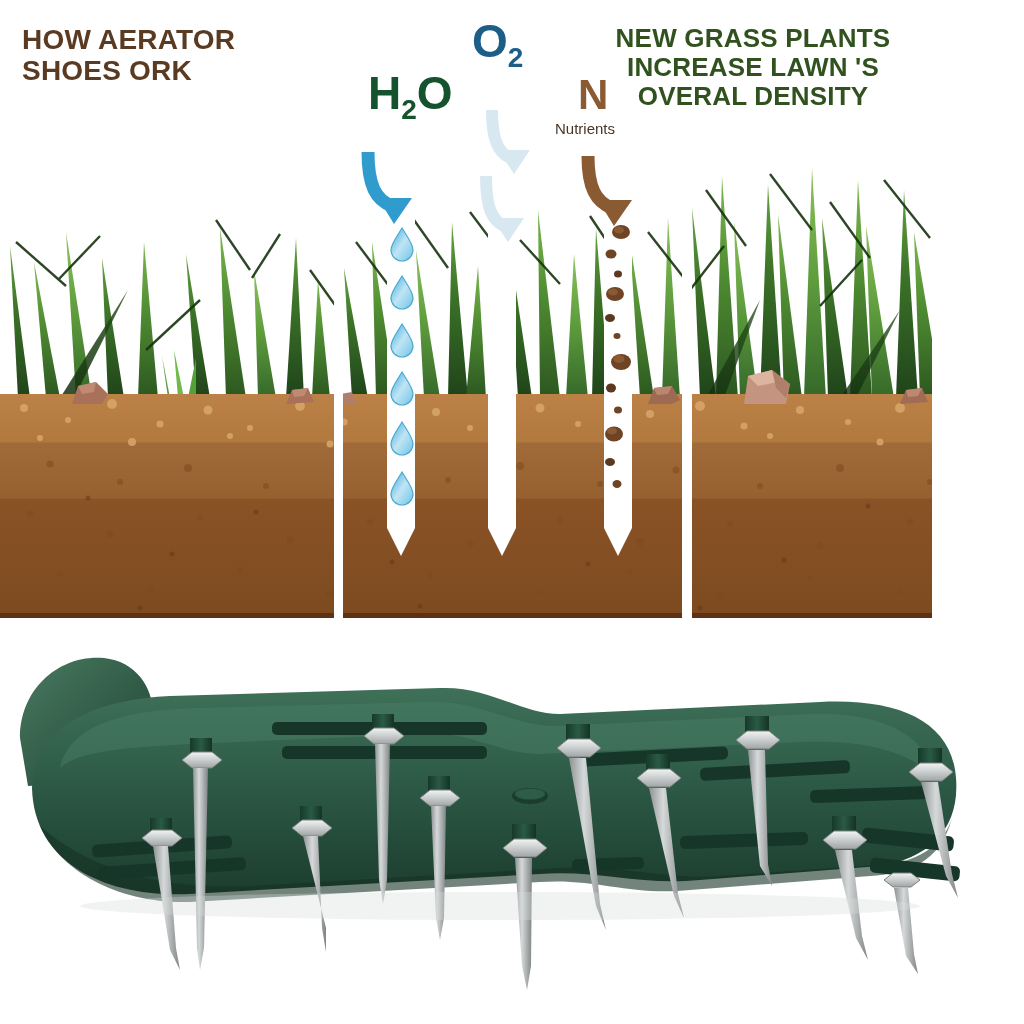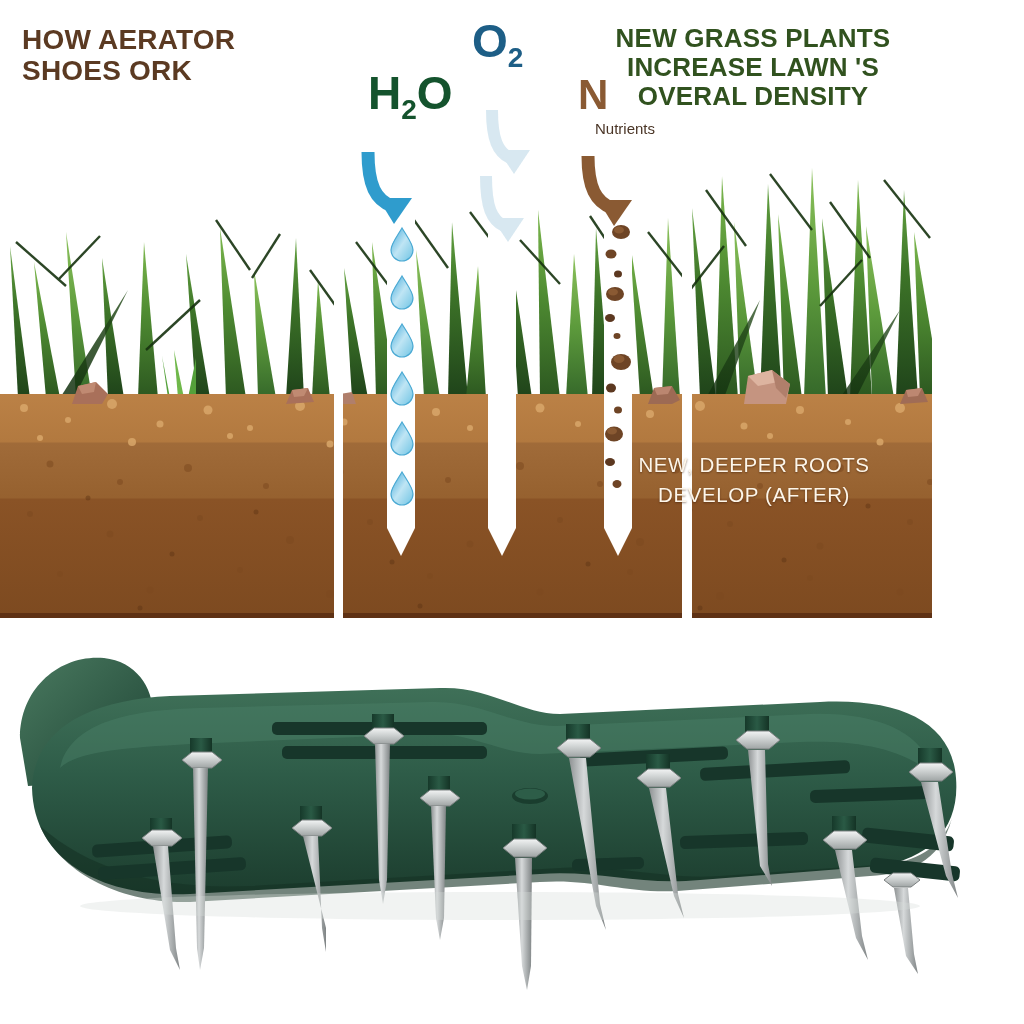--- a/index.html
+++ b/index.html
@@ -38,21 +38,21 @@
   .molecule {
     position:absolute; font-weight:bold; line-height:1;
   }
   #label-h2o { left:368px; top:70px; font-size:46px; color:#14532d; }
   #label-h2o .sub { font-size:28px; vertical-align:-10px; }
   #label-o2  { left:472px; top:12px; font-size:46px; color:#1d5e86;margin-top:6px; }
   #label-o2 .sub { font-size:28px; vertical-align:-10px; }
   #label-n   { left:578px; top:74px; font-size:42px; color:#8a5a33; }
   #label-nutrients {
     position:absolute; left:555px; top:120px; width:100px;
-    text-align:right; font-size:15px; color:#4a3526; font-weight:normal;
+    text-align:left; font-size:15px; color:#4a3526; font-weight:normal;
   }
 
   
   #arrows-svg { position:absolute; left:0; top:0; width:1024px; height:400px; }
 
   
   #grass-band {
     position:absolute; left:0; top:150px; width:1024px; height:248px;
     overflow:hidden;
   }
@@ -397,21 +397,20 @@
     <span>H</span><span class="sub">2</span><span>O</span>
   </div>
 
   <div class="molecule" id="label-o2">
     <span>O</span><span class="sub">2</span>
   </div>
 
   <div class="molecule" id="label-n">N</div>
   <div id="label-nutrients">Nutrients</div>
 
-  <div class="soil-caption" id="caption-after">NEW, DEEPER ROOTS DEVELOP (AFTER)</div>
 
 </div>
 
 <div id="product">
   <svg id="shoe-svg" viewBox="0 0 1024 406">
     <defs>
       <linearGradient id="soleGrad" x1="0" y1="0" x2="0" y2="1">
         <stop offset="0" stop-color="#3f7058"></stop>
         <stop offset="0.42" stop-color="#2e5c48"></stop>
         <stop offset="1" stop-color="#1c3d2e"></stop>

